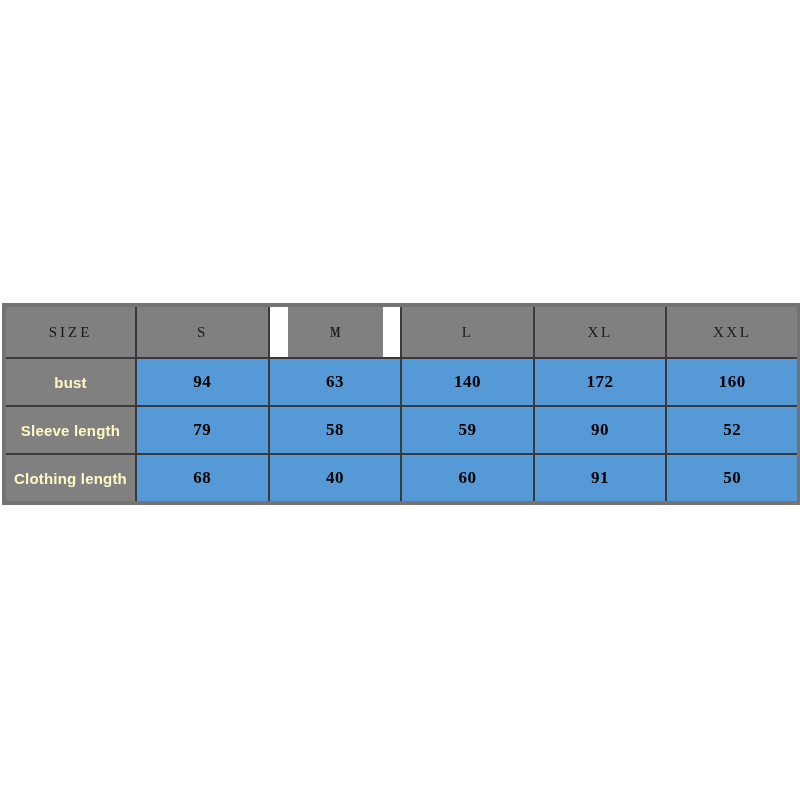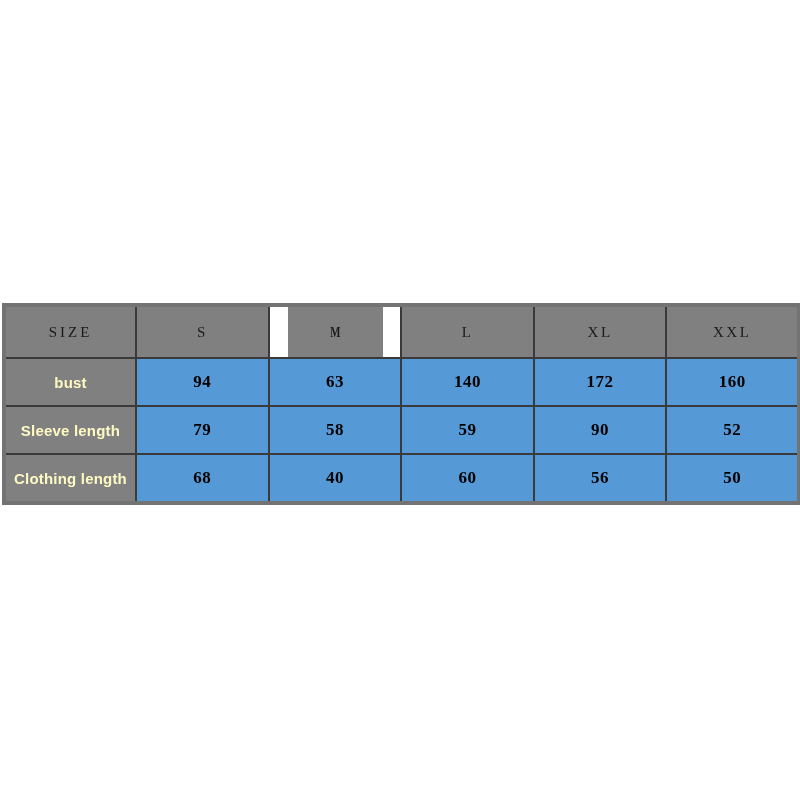--- a/index.html
+++ b/index.html
@@ -129,18 +129,18 @@
         <td class="data-cell">59</td>
         <td class="data-cell">90</td>
         <td class="data-cell">52</td>
       </tr>
 
       <tr>
         <td class="row-label">Clothing length</td>
         <td class="data-cell">68</td>
         <td class="data-cell">40</td>
         <td class="data-cell">60</td>
-        <td class="data-cell">56</td>
+        <td class="data-cell">91</td>
         <td class="data-cell">50</td>
       </tr>
     </tbody>
   </table>
 </div>
 
 </body></html>

